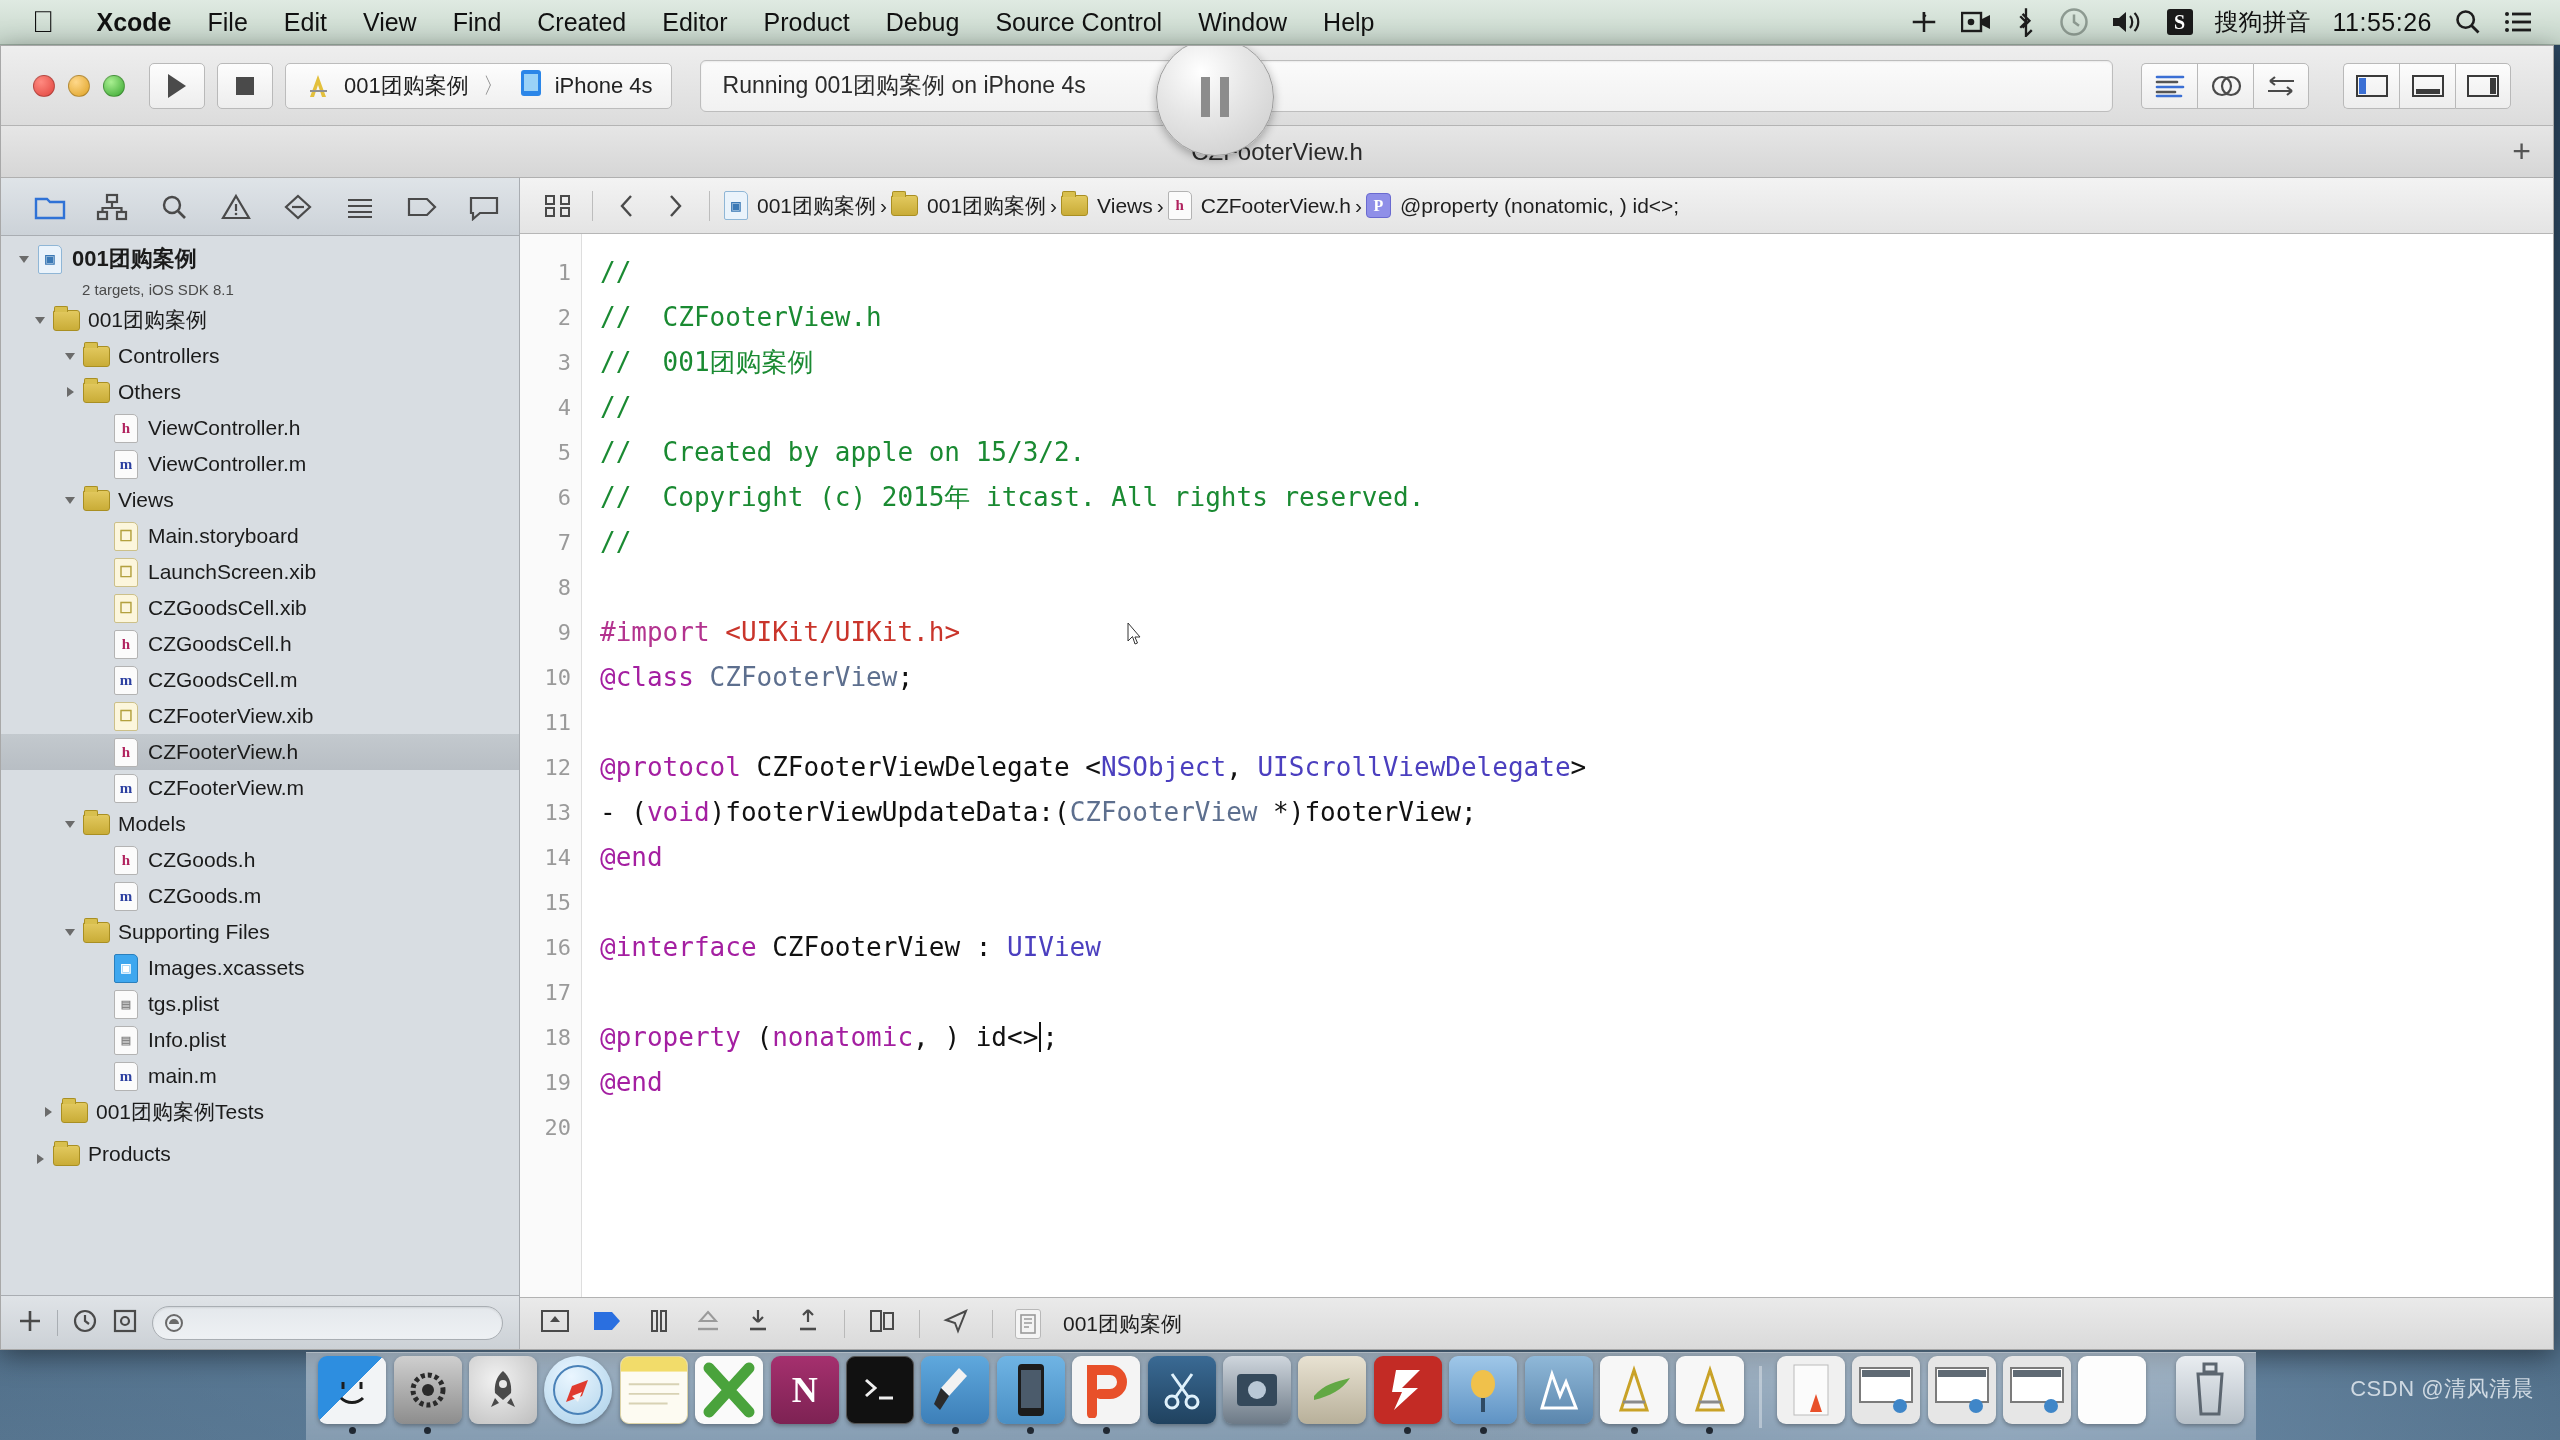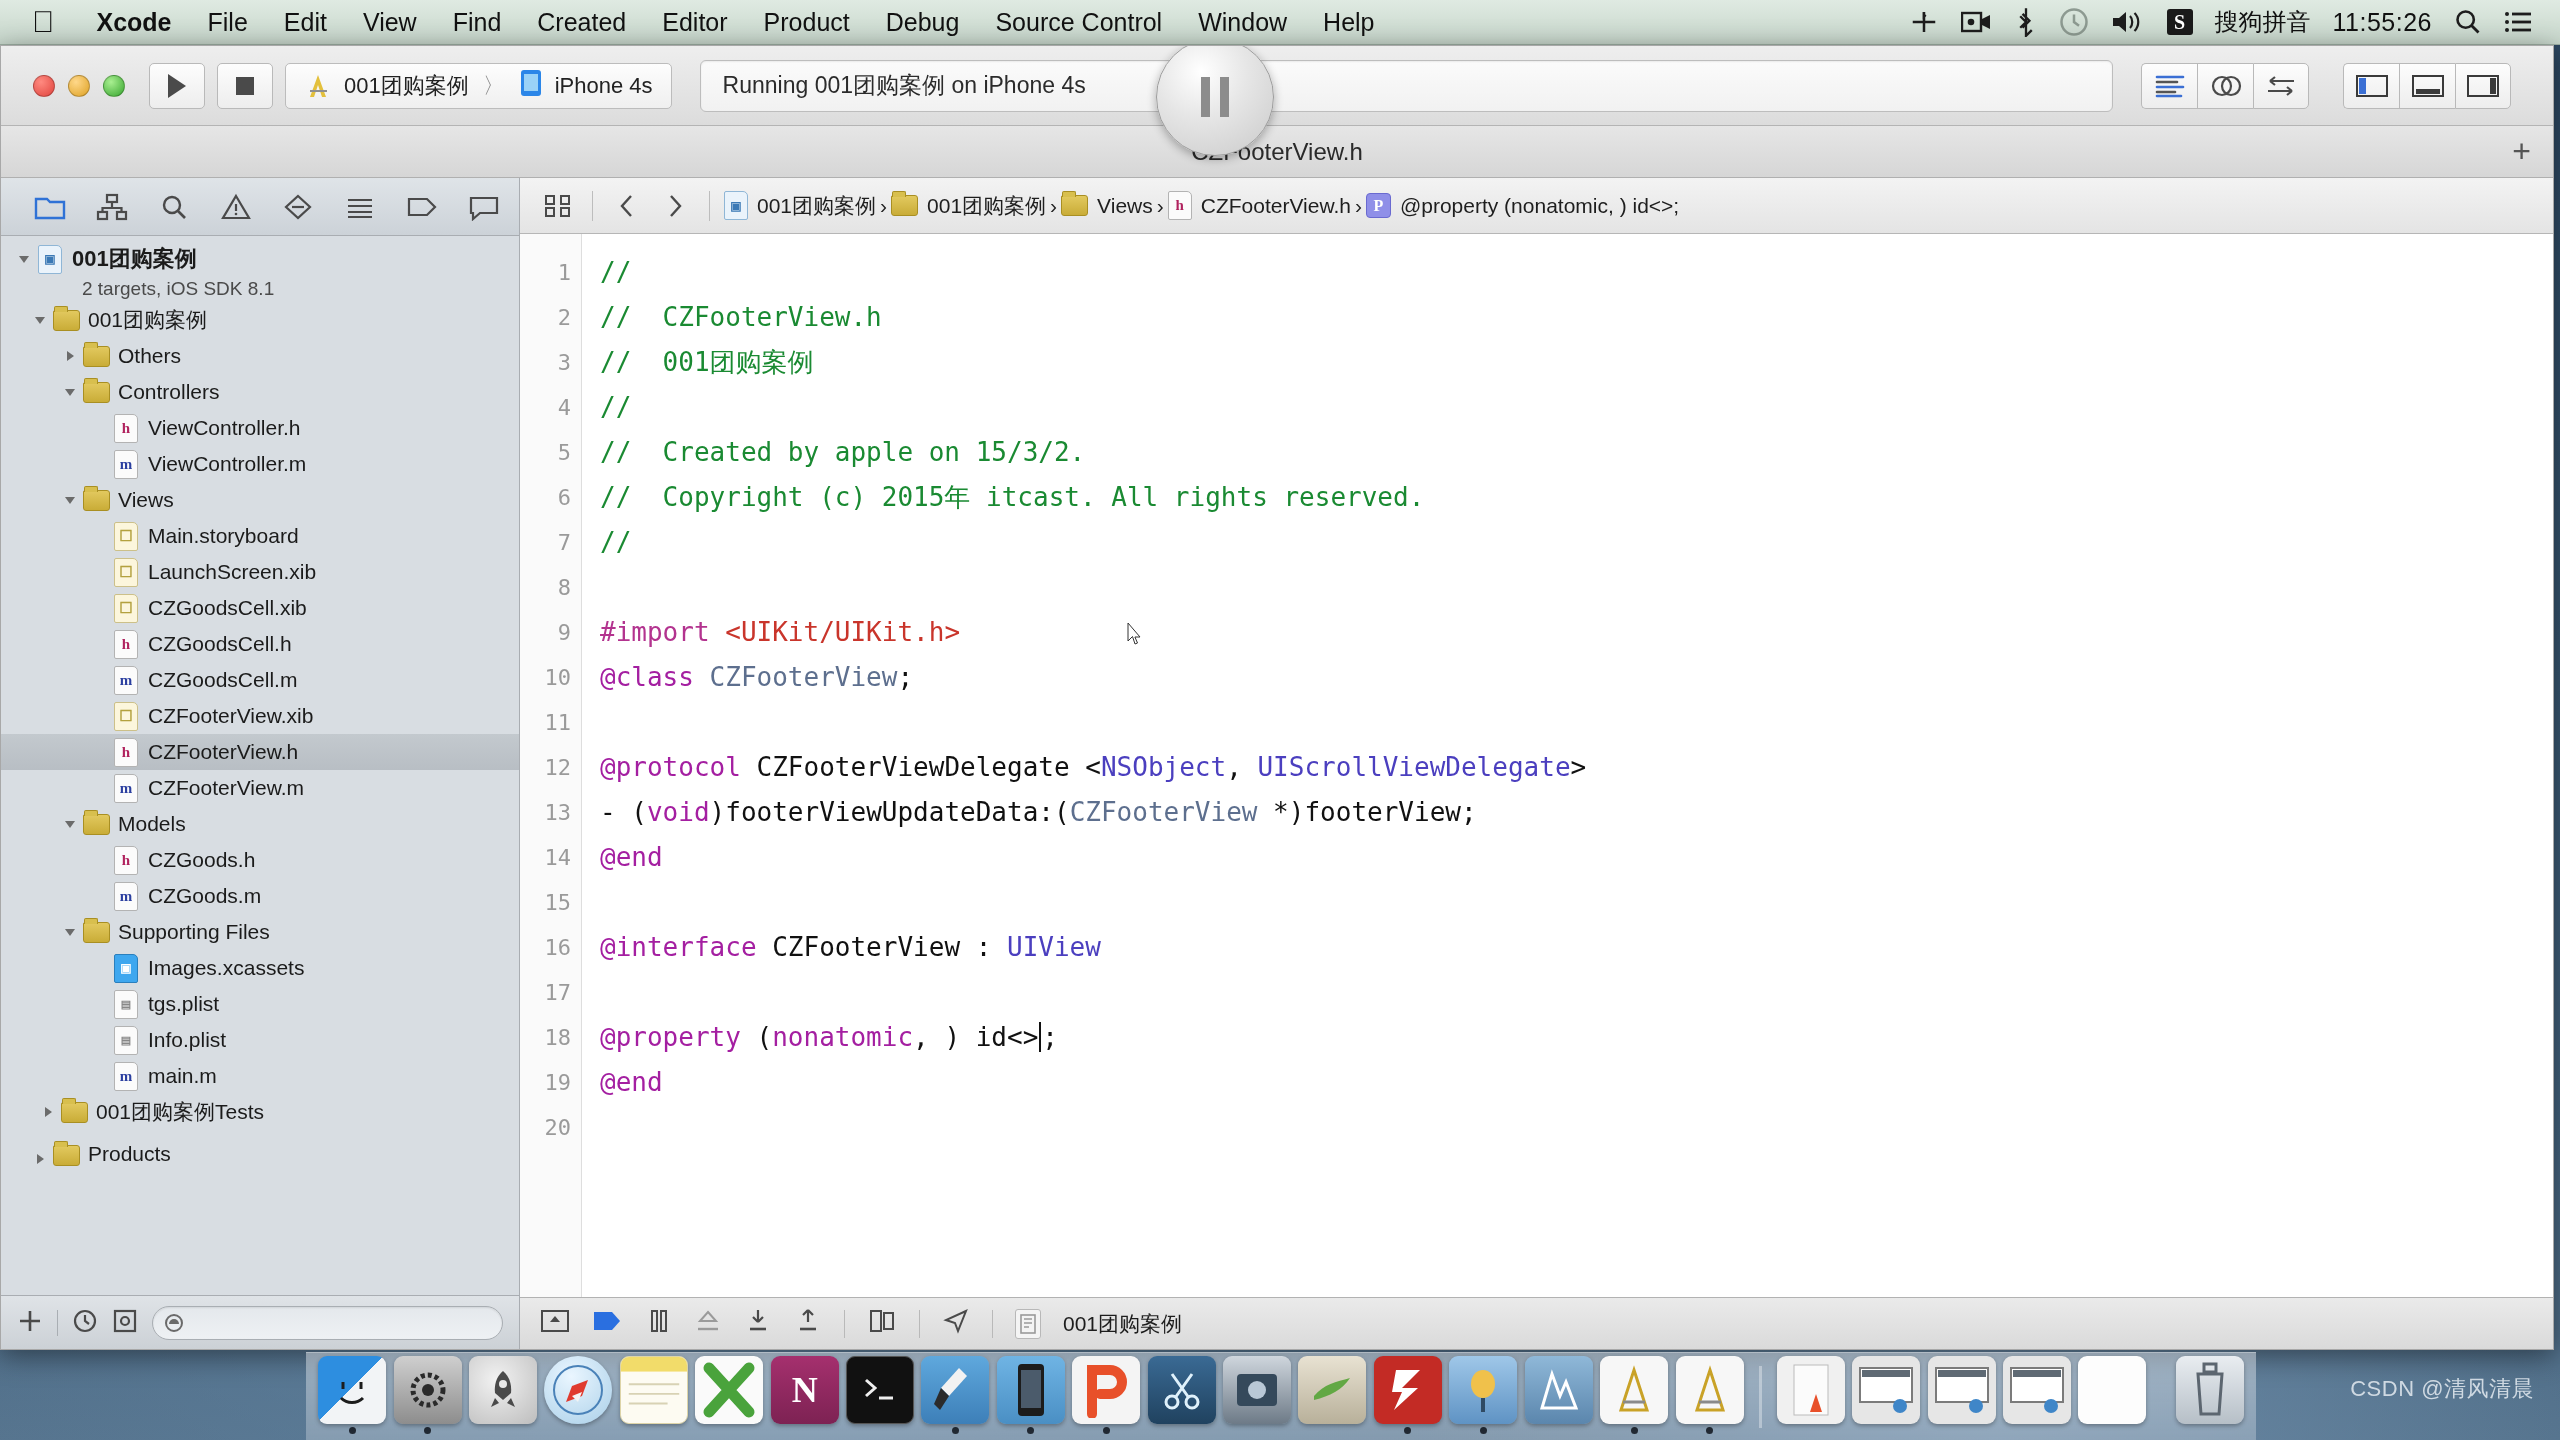--- a/index.html
+++ b/index.html
@@ -123,21 +123,21 @@
   #navbar .nb{ width:62px; height:58px; display:flex; align-items:center; justify-content:center; }
 
   #filetree{ flex:1; overflow:hidden; background:#d8dde2; padding-top:6px; font-size:21px; color:#1b1b1b; }
   .row{ height:36px; display:flex; align-items:center; white-space:nowrap; padding-right:8px; }
   .row.sel{ background:linear-gradient(180deg,#c3c9ce,#b8bec4); }
   .tw{ width:22px; flex:0 0 22px; display:flex; align-items:center; justify-content:center; }
   .tw svg{ display:block; }
   .ic{ width:30px; flex:0 0 30px; display:flex; align-items:center; justify-content:center; margin-right:7px; }
   .lbl{ overflow:hidden; text-overflow:ellipsis; }
   .row.proj .lbl{ font-weight:bold; font-size:22px; }
-  .subtitle{ font-size:19px; color:#4a4a4a; height:26px; display:flex; align-items:center; }
+  .subtitle{ font-size:15px; color:#4a4a4a; height:26px; display:flex; align-items:center; }
 
   
   .chip{
     width:24px; height:29px; border-radius:2px 5px 2px 2px; border:1px solid #b3b3b3;
     background:#fbfbfb; display:flex; align-items:center; justify-content:center;
     font-size:15px; font-weight:bold; font-family:"Liberation Serif", serif; line-height:1;
   }
   .chip.h{ color:#b0225e; }
   .chip.m{ color:#2b3fa0; }
   .chip.xib{ background:#fcf6dc; border-color:#ccc089; color:#b3a13f; }
@@ -490,38 +490,38 @@
                 </svg>
               </span>
               <span class="ic">
                 <span class="folder"></span>
               </span>
               <span class="lbl">001团购案例</span>
             </div>
             <div class="row" style="padding-left: 58px;">
               <span class="tw">
                 <svg width="14" height="14" viewBox="0 0 14 14">
-                  <path d="M4 2l7 5-7 5z" fill="#6b6b6b"></path>
+                  <path d="M2 4h10L7 11z" fill="#6b6b6b"></path>
                 </svg>
               </span>
               <span class="ic">
                 <span class="folder"></span>
               </span>
-              <span class="lbl">Others</span>
+              <span class="lbl">Controllers</span>
             </div>
             <div class="row" style="padding-left: 58px;">
               <span class="tw">
                 <svg width="14" height="14" viewBox="0 0 14 14">
-                  <path d="M2 4h10L7 11z" fill="#6b6b6b"></path>
+                  <path d="M4 2l7 5-7 5z" fill="#6b6b6b"></path>
                 </svg>
               </span>
               <span class="ic">
                 <span class="folder"></span>
               </span>
-              <span class="lbl">Controllers</span>
+              <span class="lbl">Others</span>
             </div>
             <div class="row" style="padding-left: 88px;">
               <span class="tw"></span>
               <span class="ic">
                 <span class="chip h">h</span>
               </span>
               <span class="lbl">ViewController.h</span>
             </div>
             <div class="row" style="padding-left: 88px;">
               <span class="tw"></span>

